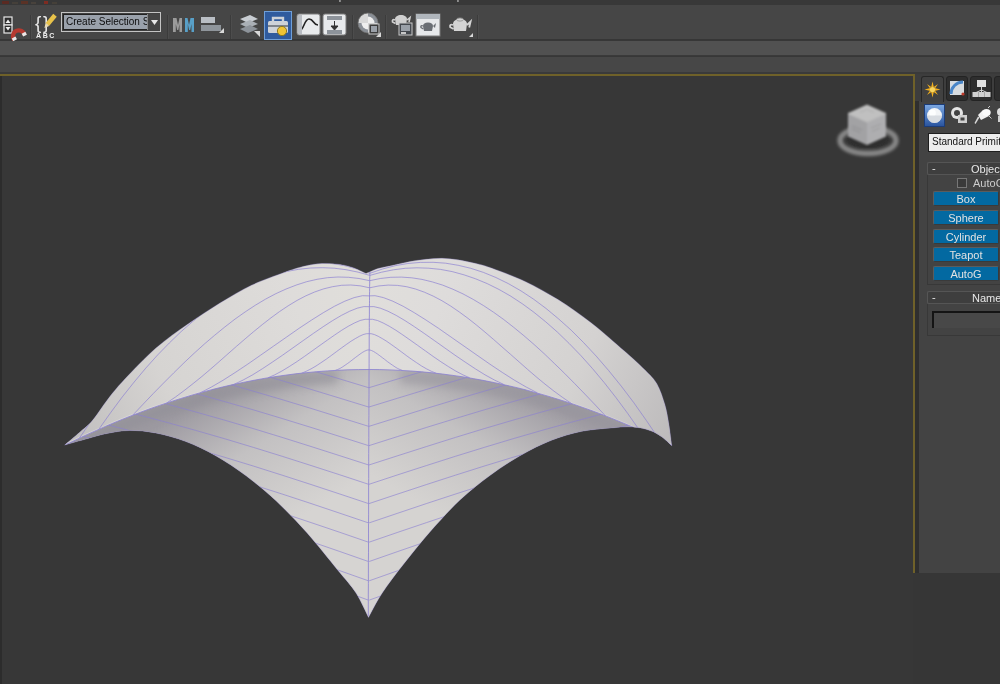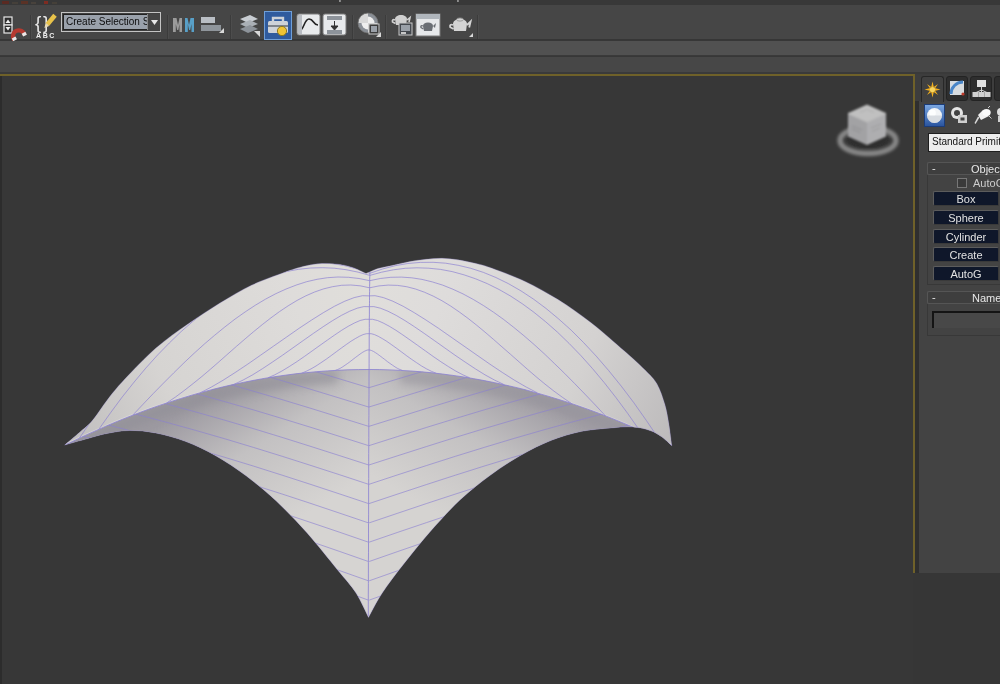--- a/index.html
+++ b/index.html
@@ -10,21 +10,21 @@
 #toolbar{left:0;top:5px;width:1000px;height:35px;background:#464646;border-bottom:1px solid #363636;}
 #band1{left:0;top:41px;width:1000px;height:15px;background:#515151;border-bottom:1px solid #3a3a3a;}
 #band2{left:0;top:57px;width:1000px;height:17px;background:#474747;border-bottom:2px solid #3a3a3a;}
 #vpborder-top{left:0;top:74px;width:916px;height:2px;background:#6f6129;}
 #vpborder-right{left:913px;top:74px;width:2px;height:499px;background:#6f6129;}
 #vp-leftstrip{left:0;top:76px;width:2px;height:608px;background:#2c2c2c;}
 #panel{left:915px;top:74px;width:85px;height:499px;background:#434343;}
 #panelbelow{left:913px;top:573px;width:87px;height:111px;background:#363636;}
 .sep{position:absolute;top:10px;width:2px;height:24px;background:linear-gradient(90deg,#333,#555);}
 .ticon{position:absolute;}
-.pbtn{left:18px;width:66px;height:15px;background:#0f172a;border:1px solid #5c5c5c;border-bottom-color:#3a3a3a;border-right-color:#3a3a3a;border-radius:2px;color:#e2e2e2;font-size:11px;text-align:center;line-height:14px;}
+.pbtn{left:18px;width:66px;height:15px;background:#0369a1;border:1px solid #5c5c5c;border-bottom-color:#3a3a3a;border-right-color:#3a3a3a;border-radius:2px;color:#e2e2e2;font-size:11px;text-align:center;line-height:14px;}
 </style></head>
 <body>
 <div id="root">
   <svg class="abs" id="vaultsvg" style="left:0;top:0;" width="1000" height="684" viewBox="0 0 1000 684">
   <defs>
 <clipPath id="vaultclip">
           <path d="M64.7 445C67.2 442.8 75.5 436.0 80.0 432.0C84.5 428.0 87.3 426.5 92.0 421.0C96.7 415.5 102.7 405.8 108.0 399.0C113.3 392.2 116.0 388.5 124.0 380.0C132.0 371.5 145.3 357.3 156.0 348.0C166.7 338.7 177.3 331.5 188.0 324.0C198.7 316.5 209.3 309.5 220.0 303.0C230.7 296.5 241.3 290.1 252.0 285.0C262.7 279.9 275.2 275.7 284.0 272.5C292.8 269.3 298.7 267.5 305.0 266.0C311.3 264.5 316.2 263.8 322.0 263.5C327.8 263.2 334.7 263.8 340.0 264.5C345.3 265.2 349.7 266.5 354.0 268.0C358.3 269.5 364.0 272.6 366.0 273.5C368.0 272.7 373.7 269.8 378.0 268.5C382.3 267.2 386.7 266.7 392.0 265.5C397.3 264.3 404.3 262.5 410.0 261.5C415.7 260.5 420.7 259.8 426.0 259.3C431.3 258.8 436.7 258.2 442.0 258.3C447.3 258.4 452.3 258.9 458.0 259.8C463.7 260.7 470.3 262.1 476.0 263.5C481.7 264.9 483.8 265.2 492.0 268.2C500.2 271.2 514.0 276.2 525.0 281.4C536.0 286.6 547.0 292.7 558.0 299.6C569.0 306.5 580.0 314.2 591.0 322.7C602.0 331.2 615.0 342.8 624.0 350.7C633.0 358.6 639.5 364.4 645.0 370.0C650.5 375.6 653.7 378.2 657.0 384.0C660.3 389.8 663.0 398.2 665.0 405.0C667.0 411.8 667.9 418.2 669.0 425.0C670.1 431.8 671.3 442.3 671.8 445.8C670.2 444.3 665.6 439.6 662.0 437.0C658.4 434.4 654.8 432.2 650.0 430.5C645.2 428.8 639.5 427.4 633.0 427.0C626.5 426.6 619.7 427.2 611.0 428.0C602.3 428.8 591.0 429.4 581.0 431.5C571.0 433.6 561.1 436.5 551.0 440.5C540.9 444.5 530.7 449.7 520.5 455.5C510.3 461.3 500.1 468.1 490.0 475.5C479.9 482.9 470.1 490.5 460.0 500.0C449.9 509.5 439.7 520.8 429.5 532.5C419.3 544.2 407.1 559.6 399.0 570.0C390.9 580.4 386.1 587.1 381.0 595.0C375.9 602.9 370.6 613.8 368.5 617.5C366.4 613.4 361.1 600.9 356.0 593.0C350.9 585.1 345.8 580.0 337.6 570.0C329.5 560.0 317.2 544.4 307.1 533.0C297.0 521.6 286.8 511.0 276.7 501.5C266.6 492.0 256.4 483.6 246.3 476.0C236.2 468.4 226.1 461.8 216.0 456.0C205.9 450.2 195.8 445.3 185.7 441.5C175.6 437.7 164.9 434.8 155.5 433.0C146.1 431.2 137.5 430.4 129.4 430.5C121.3 430.6 113.9 432.2 107.0 433.5C100.1 434.8 95.0 436.6 88.0 438.5C81.0 440.4 68.6 443.9 64.7 445.0Z"></path>
         </clipPath>
 <linearGradient id="gUL" x1="65" y1="445" x2="369" y2="300" gradientUnits="userSpaceOnUse">
 <stop offset="0" stop-color="#bfbdbd"></stop>
@@ -368,21 +368,21 @@
     <span style="position:absolute;left:4px;top:-1px;font-size:11px;color:#e8e8e8;">-</span>
     <span style="position:absolute;left:43px;top:0px;font-size:11px;color:#e8e8e8;white-space:nowrap;">Object T</span>
   </div>
   <div class="abs" style="left:12px;top:101px;width:1px;height:110px;background:#383838;"></div>
   <div class="abs" style="left:42px;top:104px;width:10px;height:10px;background:#3a3a3a;border:1px solid #777;"></div>
   <span class="abs" style="left:58px;top:103px;font-size:11px;color:#cccccc;">AutoG</span>
 
   <div class="abs pbtn" style="top:117px;">Box</div>
   <div class="abs pbtn" style="top:136px;">Sphere</div>
   <div class="abs pbtn" style="top:155px;">Cylinder</div>
-  <div class="abs pbtn" style="top:173px;">Create</div>
+  <div class="abs pbtn" style="top:173px;">Teapot</div>
   <div class="abs pbtn" style="top:192px;">AutoG</div>
   <div class="abs" style="left:12px;top:210px;width:73px;height:1px;background:#383838;"></div>
 
   <div class="abs" style="left:12px;top:217px;width:73px;height:13px;background:#3e3e3e;border:1px solid #555;border-right:none;border-radius:2px 0 0 2px;">
     <span style="position:absolute;left:4px;top:-1px;font-size:11px;color:#e8e8e8;">-</span>
     <span style="position:absolute;left:44px;top:0px;font-size:11px;color:#e8e8e8;white-space:nowrap;">Name an</span>
   </div>
   <div class="abs" style="left:12px;top:230px;width:1px;height:31px;background:#383838;"></div>
   <div class="abs" style="left:17px;top:237px;width:68px;height:17px;background:#484848;border-top:2px solid #141414;border-left:2px solid #141414;"></div>
   <div class="abs" style="left:12px;top:261px;width:73px;height:1px;background:#383838;"></div>

